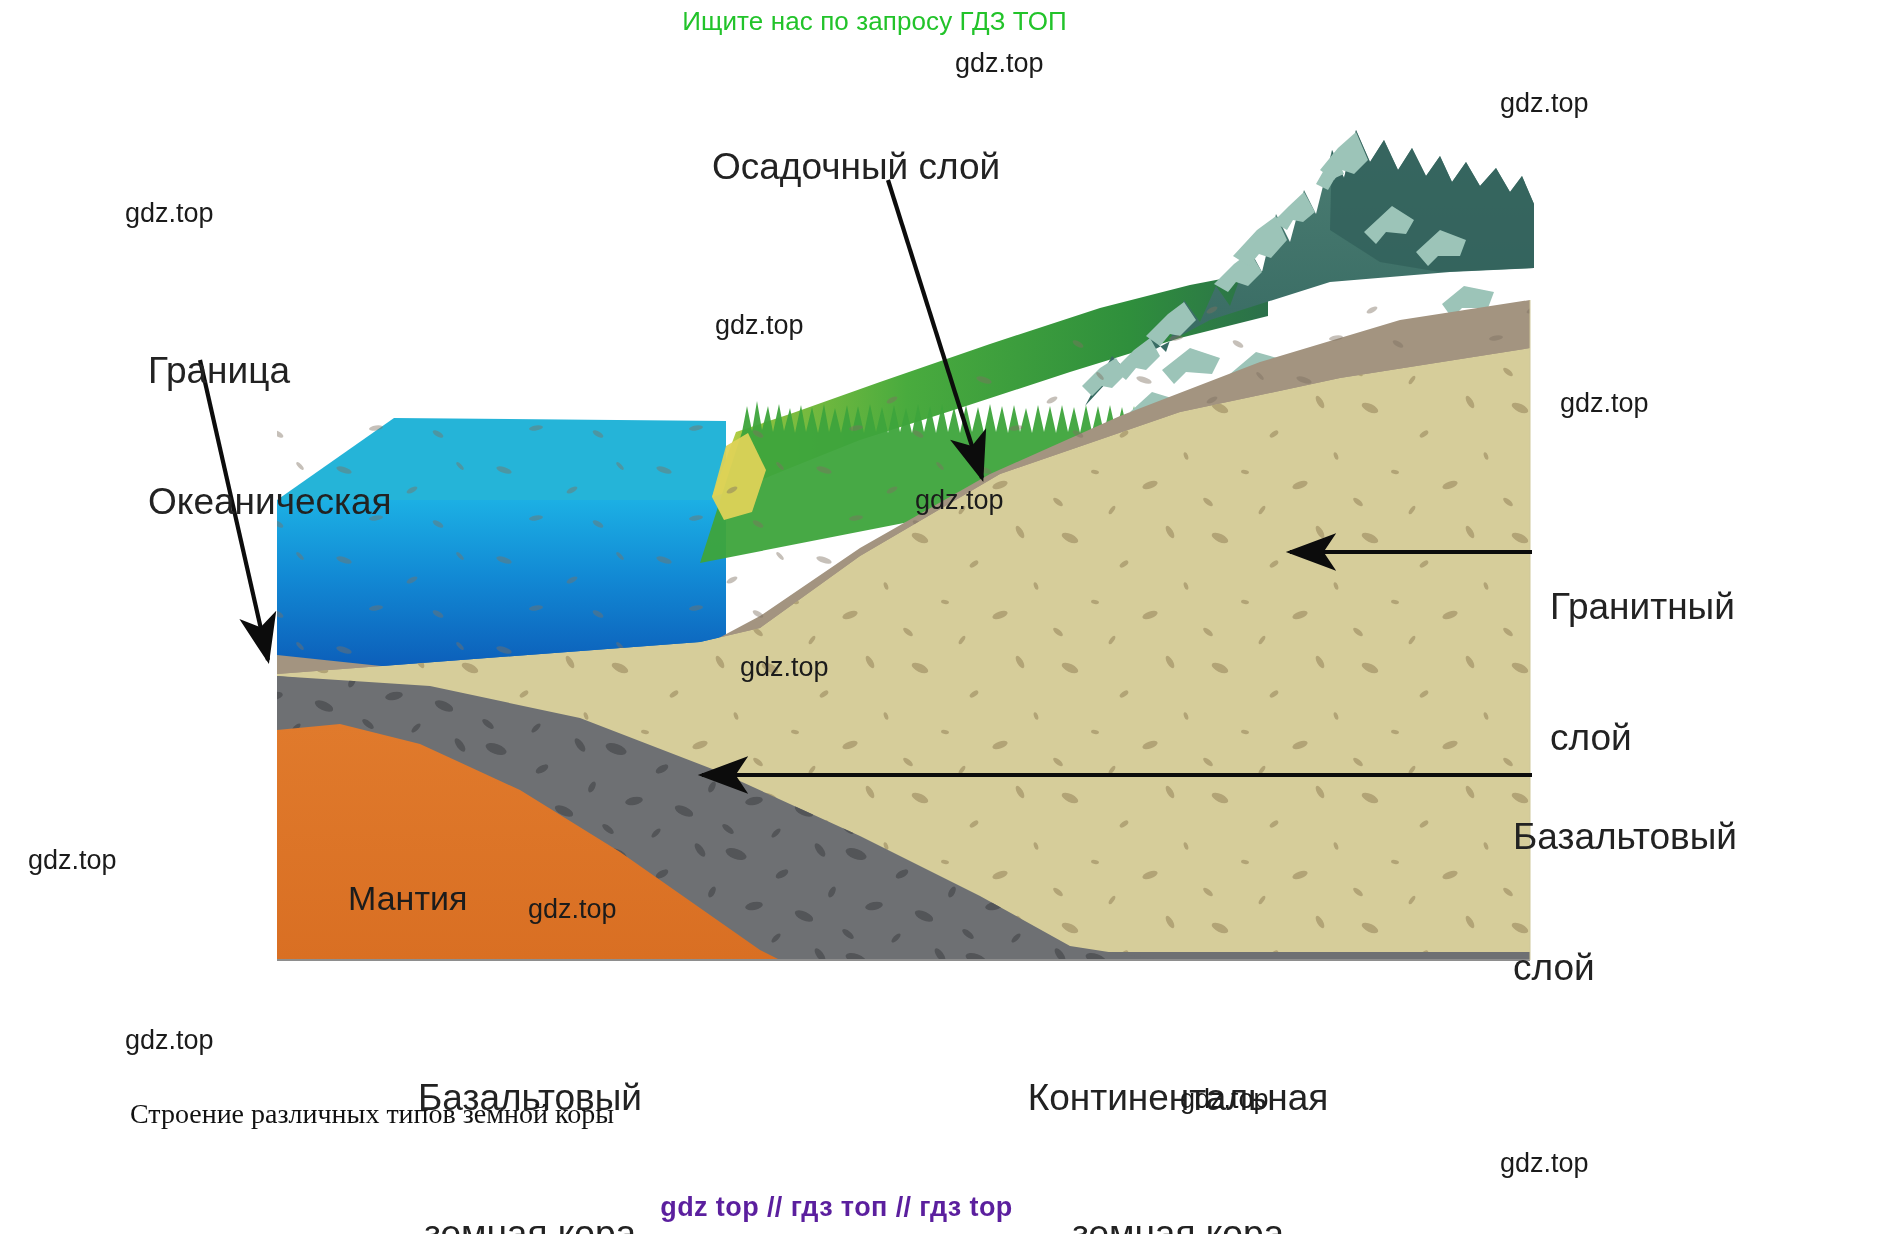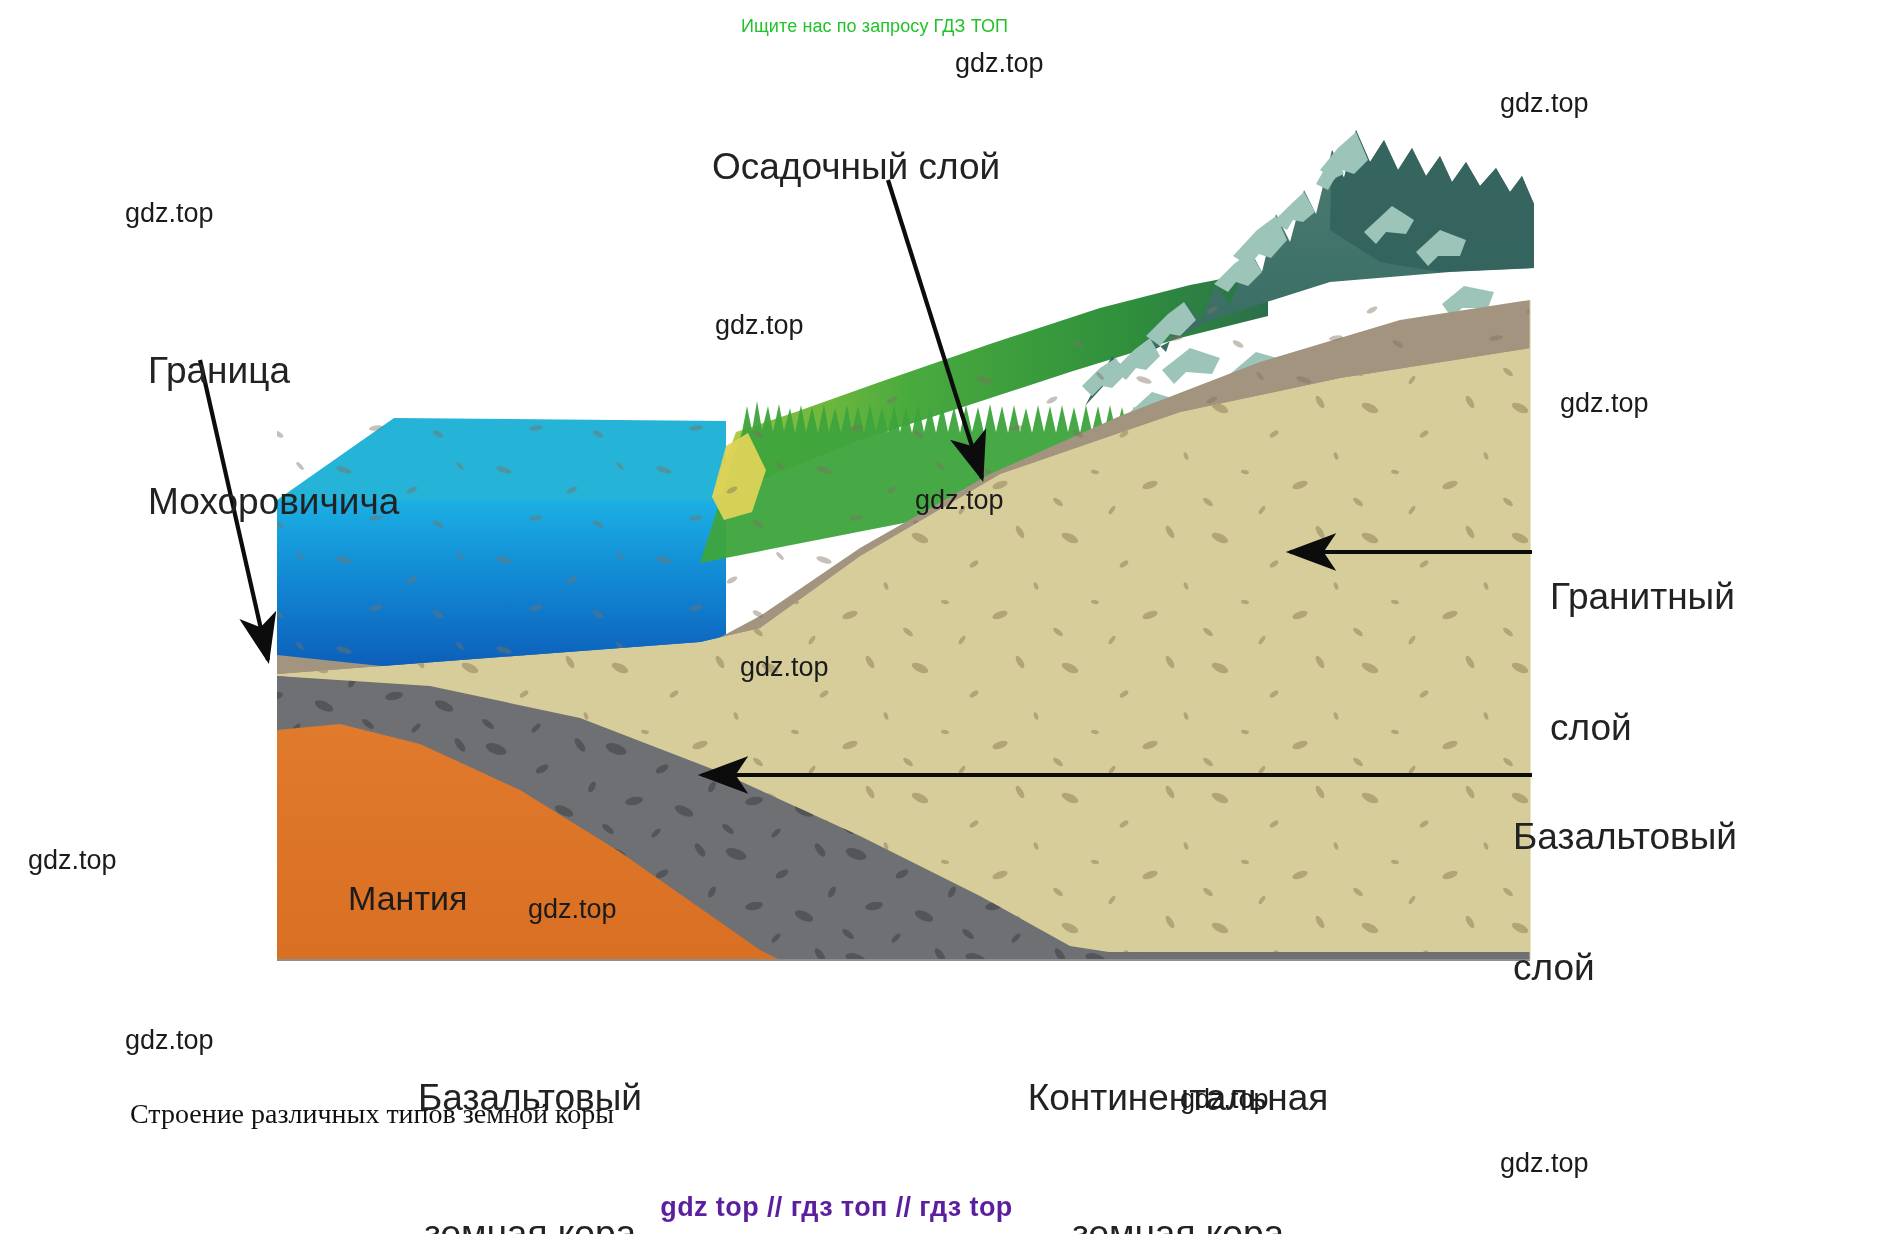--- a/index.html
+++ b/index.html
@@ -3,22 +3,22 @@
 <meta charset="utf-8">
 <style>
   html,body{margin:0;padding:0;background:#ffffff;}
   body{
     width:1877px;height:1234px;position:relative;overflow:hidden;
     font-family:"Liberation Sans", sans-serif;
     -webkit-font-smoothing:antialiased;
   }
   .abs{position:absolute;}
   #header-promo{
-    left:0;top:16px;width:1749px;text-align:center;
-    color:#22c32a;font-size:18px;font-family:"Liberation Sans",sans-serif;
+    left:0;top:6px;width:1749px;text-align:center;
+    color:#22c32a;font-size:26px;font-family:"Liberation Sans",sans-serif;
     letter-spacing:.1px;
   }
   #footer-promo{
     left:0;top:1192px;width:1673px;text-align:center;
     color:#5b1f9e;font-size:27px;font-weight:bold;
     font-family:"Liberation Sans",sans-serif;letter-spacing:.4px;
   }
   #diagram-caption{
     left:130px;top:1098px;width:1020px;
     color:#111111;font-size:28px;
@@ -217,26 +217,26 @@
     <line x1="200" y1="360" x2="268" y2="660" marker-end="url(#arrowHead)"></line>
     <line x1="888" y1="180" x2="982" y2="478" marker-end="url(#arrowHead)"></line>
     <line x1="1532" y1="552" x2="1290" y2="552" marker-end="url(#arrowHead)"></line>
     <line x1="1532" y1="775" x2="702" y2="775" marker-end="url(#arrowHead)"></line>
   </g>
 </svg>
 </div>
 
 <div class="abs lbl" style="left:148px;top:262px;">
   <div>Граница</div>
-  <div>Мохоровичича</div>
+  <div>Океаническая</div>
 </div>
 
 <div class="abs lbl" style="left:712px;top:145px;">Осадочный слой</div>
 
-<div class="abs lbl" style="left:1550px;top:488px;">
+<div class="abs lbl" style="left:1550px;top:498px;">
   <div>Гранитный</div>
   <div>слой</div>
 </div>
 
 <div class="abs lbl" style="left:1513px;top:728px;">
   <div>Базальтовый</div>
   <div>слой</div>
 </div>
 
 <div class="abs lbl lbl-inmap" style="left:348px;top:878px;">Мантия</div>

